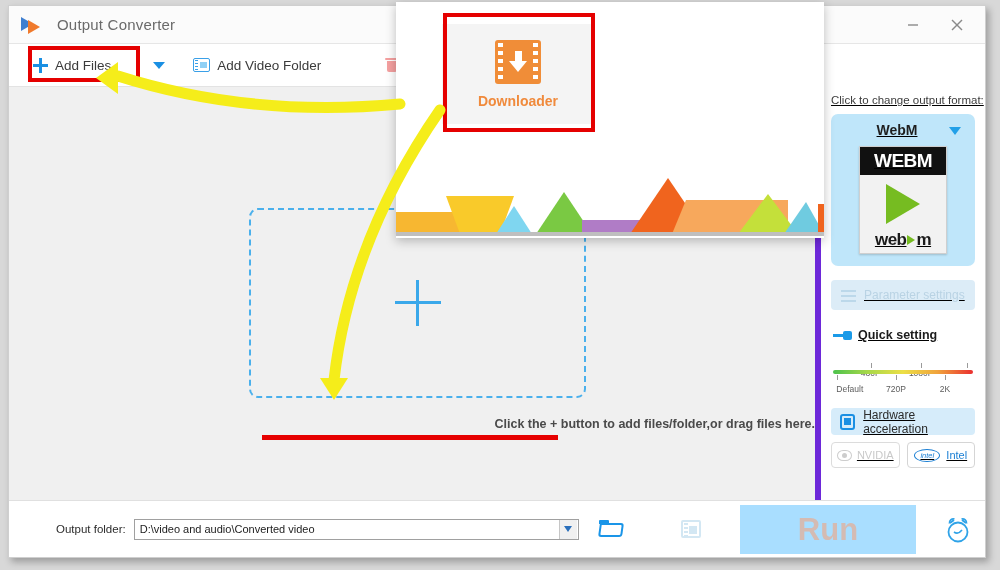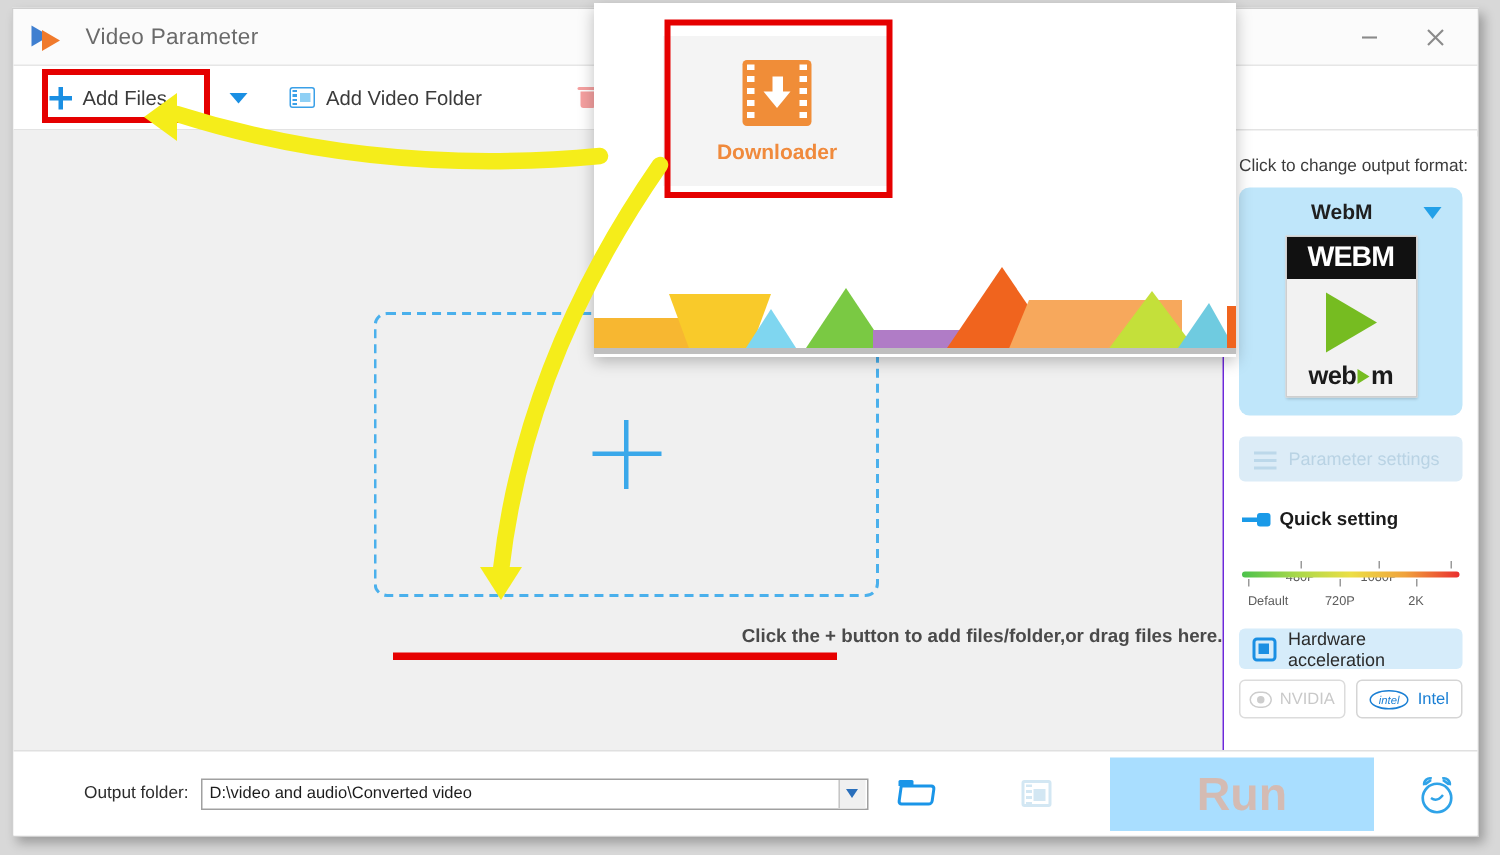--- a/index.html
+++ b/index.html
@@ -177,24 +177,25 @@
   .drop-underline {
     position: absolute;
     left: 253px; top: 348px;
     width: 296px; height: 5px;
     background: #e60000;
   }
 
   
   .sidebar {
     position: absolute;
-    right: 0; top: 85px;
+    right: 0; top: 74px;
     width: 170px; bottom: 57px;
     background: #ffffff;
-    border-left: 1px solid #6d28d9;
+    border-left: 6px solid #6d28d9;
+    text-decoration: underline;
   }
   .sb-label {
     margin: 14px 0 8px 10px;
     font-size: 11.5px; color: #3c3c3c;
   }
   .format-card {
     margin: 0 10px;
     background: #bfe6fa;
     border-radius: 7px;
     padding: 8px 0 12px 0;
@@ -502,21 +503,21 @@
 
 <div id="root">
 
   <div class="app-window">
 
     <div class="titlebar">
       <div class="logo">
         <div class="t1"></div>
           <div class="t2"></div>
       </div>
-      <div class="app-title">Video Parameter</div>
+      <div class="app-title">Output Converter</div>
       <div class="win-controls">
         <div class="win-btn">
           <svg width="14" height="14" viewBox="0 0 14 14">
               <line x1="2" y1="7" x2="12" y2="7" stroke="#8a8a8a" stroke-width="1.4"></line>
             </svg>
         </div>
         <div class="win-btn">
           <svg width="14" height="14" viewBox="0 0 14 14">
               <line x1="2" y1="2" x2="12" y2="12" stroke="#8a8a8a" stroke-width="1.4"></line>
               <line x1="12" y1="2" x2="2" y2="12" stroke="#8a8a8a" stroke-width="1.4"></line>

